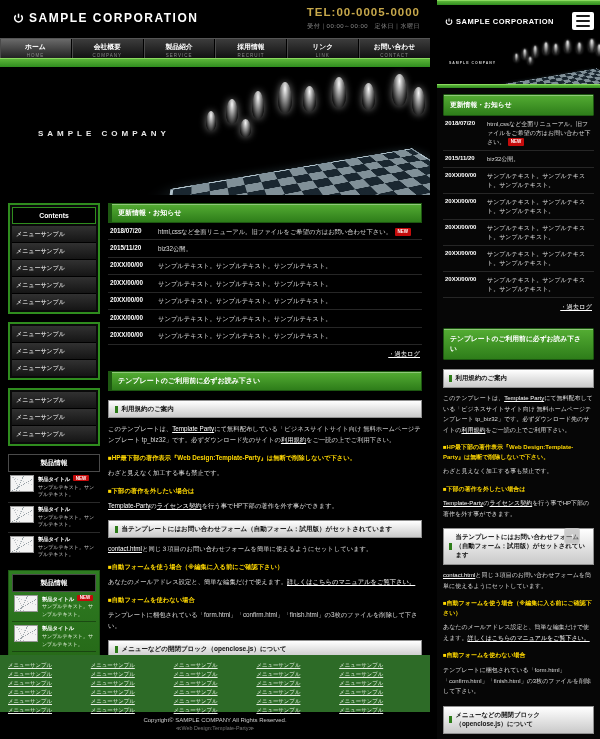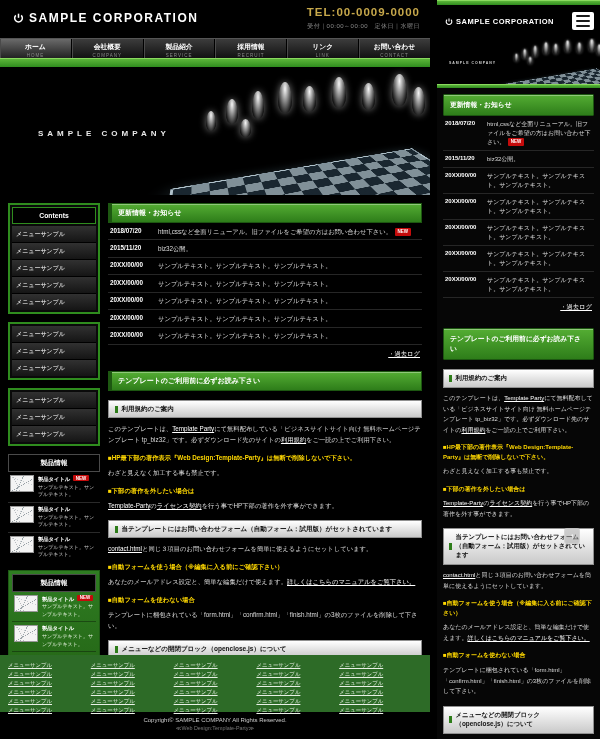--- a/index.html
+++ b/index.html
@@ -130,21 +130,21 @@
   <div class="desktop">
 
     <div class="d-header">
       <div class="logo">
         <svg width="11" height="11" viewBox="0 0 16 16">
             <path d="M8 1v6" stroke="#fff" stroke-width="2.2" fill="none"></path>
             <path d="M4.1 3.4a5.6 5.6 0 1 0 7.8 0" stroke="#fff" stroke-width="2.2" fill="none"></path>
           </svg>
         <span>SAMPLE CORPORATION</span>
       </div>
-      <div class="tel">TEL:00-0009-0000</div>
+      <div class="tel">TEL:00-0005-0000</div>
       <div class="hours">受付｜00:00～00:00　定休日｜水曜日</div>
     </div>
 
     <div class="d-nav" id="d-nav">
         <div class="nav-item active">
           <span class="jp">ホーム</span>
           <span class="en">HOME</span>
         </div>
         <div class="nav-item">
           <span class="jp">会社概要</span>

